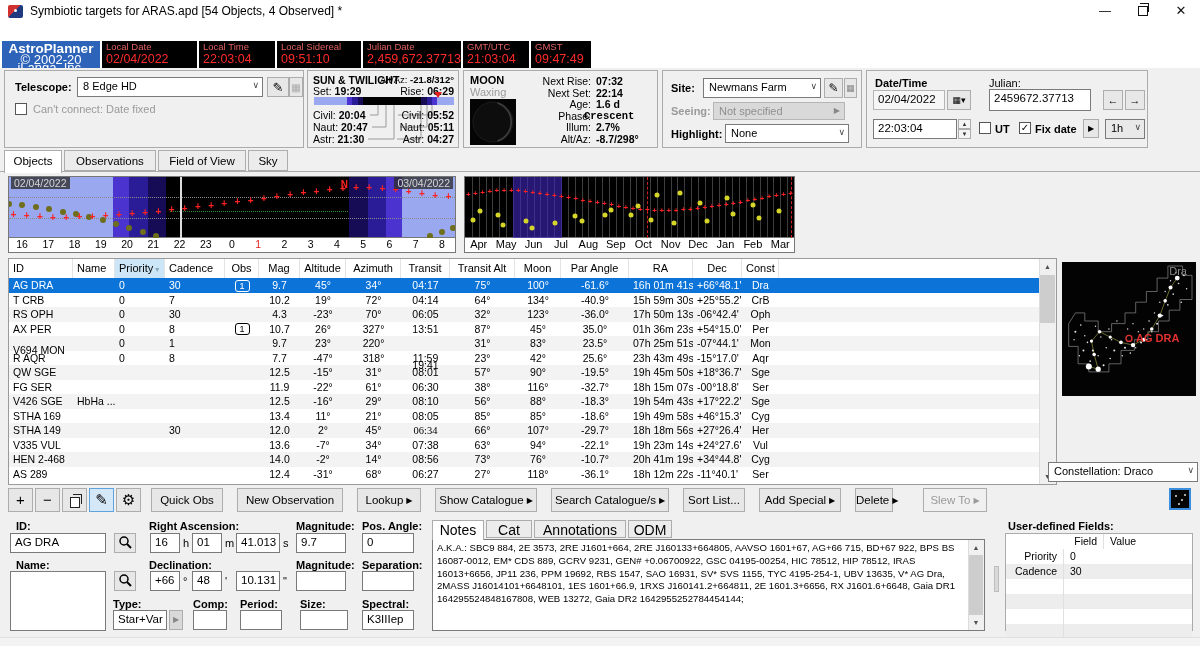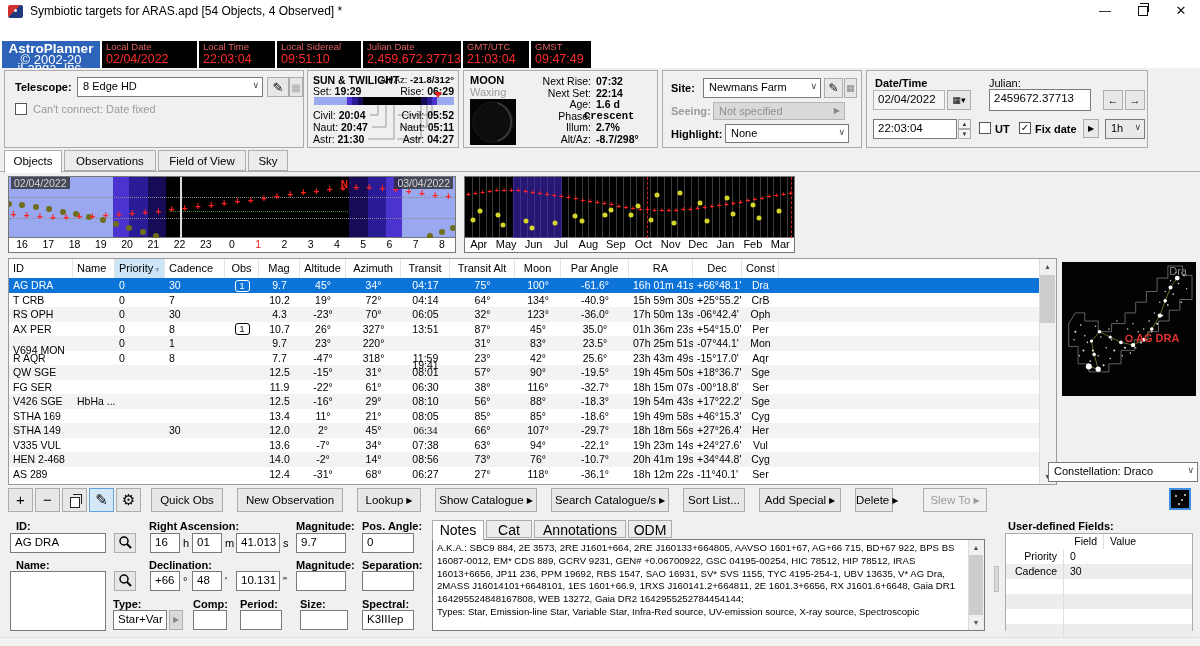--- a/index.html
+++ b/index.html
@@ -928,21 +928,20 @@
     <div class="tb" style="left:362px;top:92px;width:52px;height:20px;">K3IIIep</div>
 
     <div class="abs" id="notes-tabs" style="left:432px;top:2px;height:20px;">
         <div class="ntab active" style="left: 0px; width: 52px;">Notes</div>
         <div class="ntab" style="left: 54px; width: 46px;">Cat</div>
         <div class="ntab" style="left: 102px; width: 92px;">Annotations (1)</div>
         <div class="ntab" style="left: 196px; width: 44px;">ODM</div>
       </div>
     <div class="notesbox" style="left:432px;top:21px;width:553px;height:92px;">
       <div>A.K.A.: SBC9 884, 2E 3573, 2RE J1601+664, 2RE J160133+664805, AAVSO 1601+67, AG+66 715, BD+67 922, BPS BS 16087-0012, EM* CDS 889, GCRV 9231, GEN# +0.06700922, GSC 04195-00254, HIC 78512, HIP 78512, IRAS 16013+6656, JP11 236, PPM 19692, RBS 1547, SAO 16931, SV* SVS 1155, TYC 4195-254-1, UBV 13635, V* AG Dra, 2MASS J16014101+6648101, 1ES 1601+66.9, 1RXS J160141.2+664811, 2E 1601.3+6656, RX J1601.6+6648, Gaia DR1 164295524848167808, WEB 13272, Gaia DR2 1642955252784454144;</div>
-      <div>Types: Star, Emission-line Star, Variable Star, Infra-Red source, UV-emission source, X-ray source, Spectroscopic</div>
       <div class="sbar" style="width:15px;">
         <div class="sarrow" style="top:0;width:14px;">▲</div>
         <div class="sthumb" style="top:15px;bottom:15px;width:14px;"></div>
         <div class="sarrow" style="bottom:0;width:14px;">▼</div>
       </div>
     </div>
 
     <div class="handle" style="left:994px;top:48px;"></div>
 
     <div class="flabel" style="left:1008px;top:2px;">User-defined Fields:</div>

